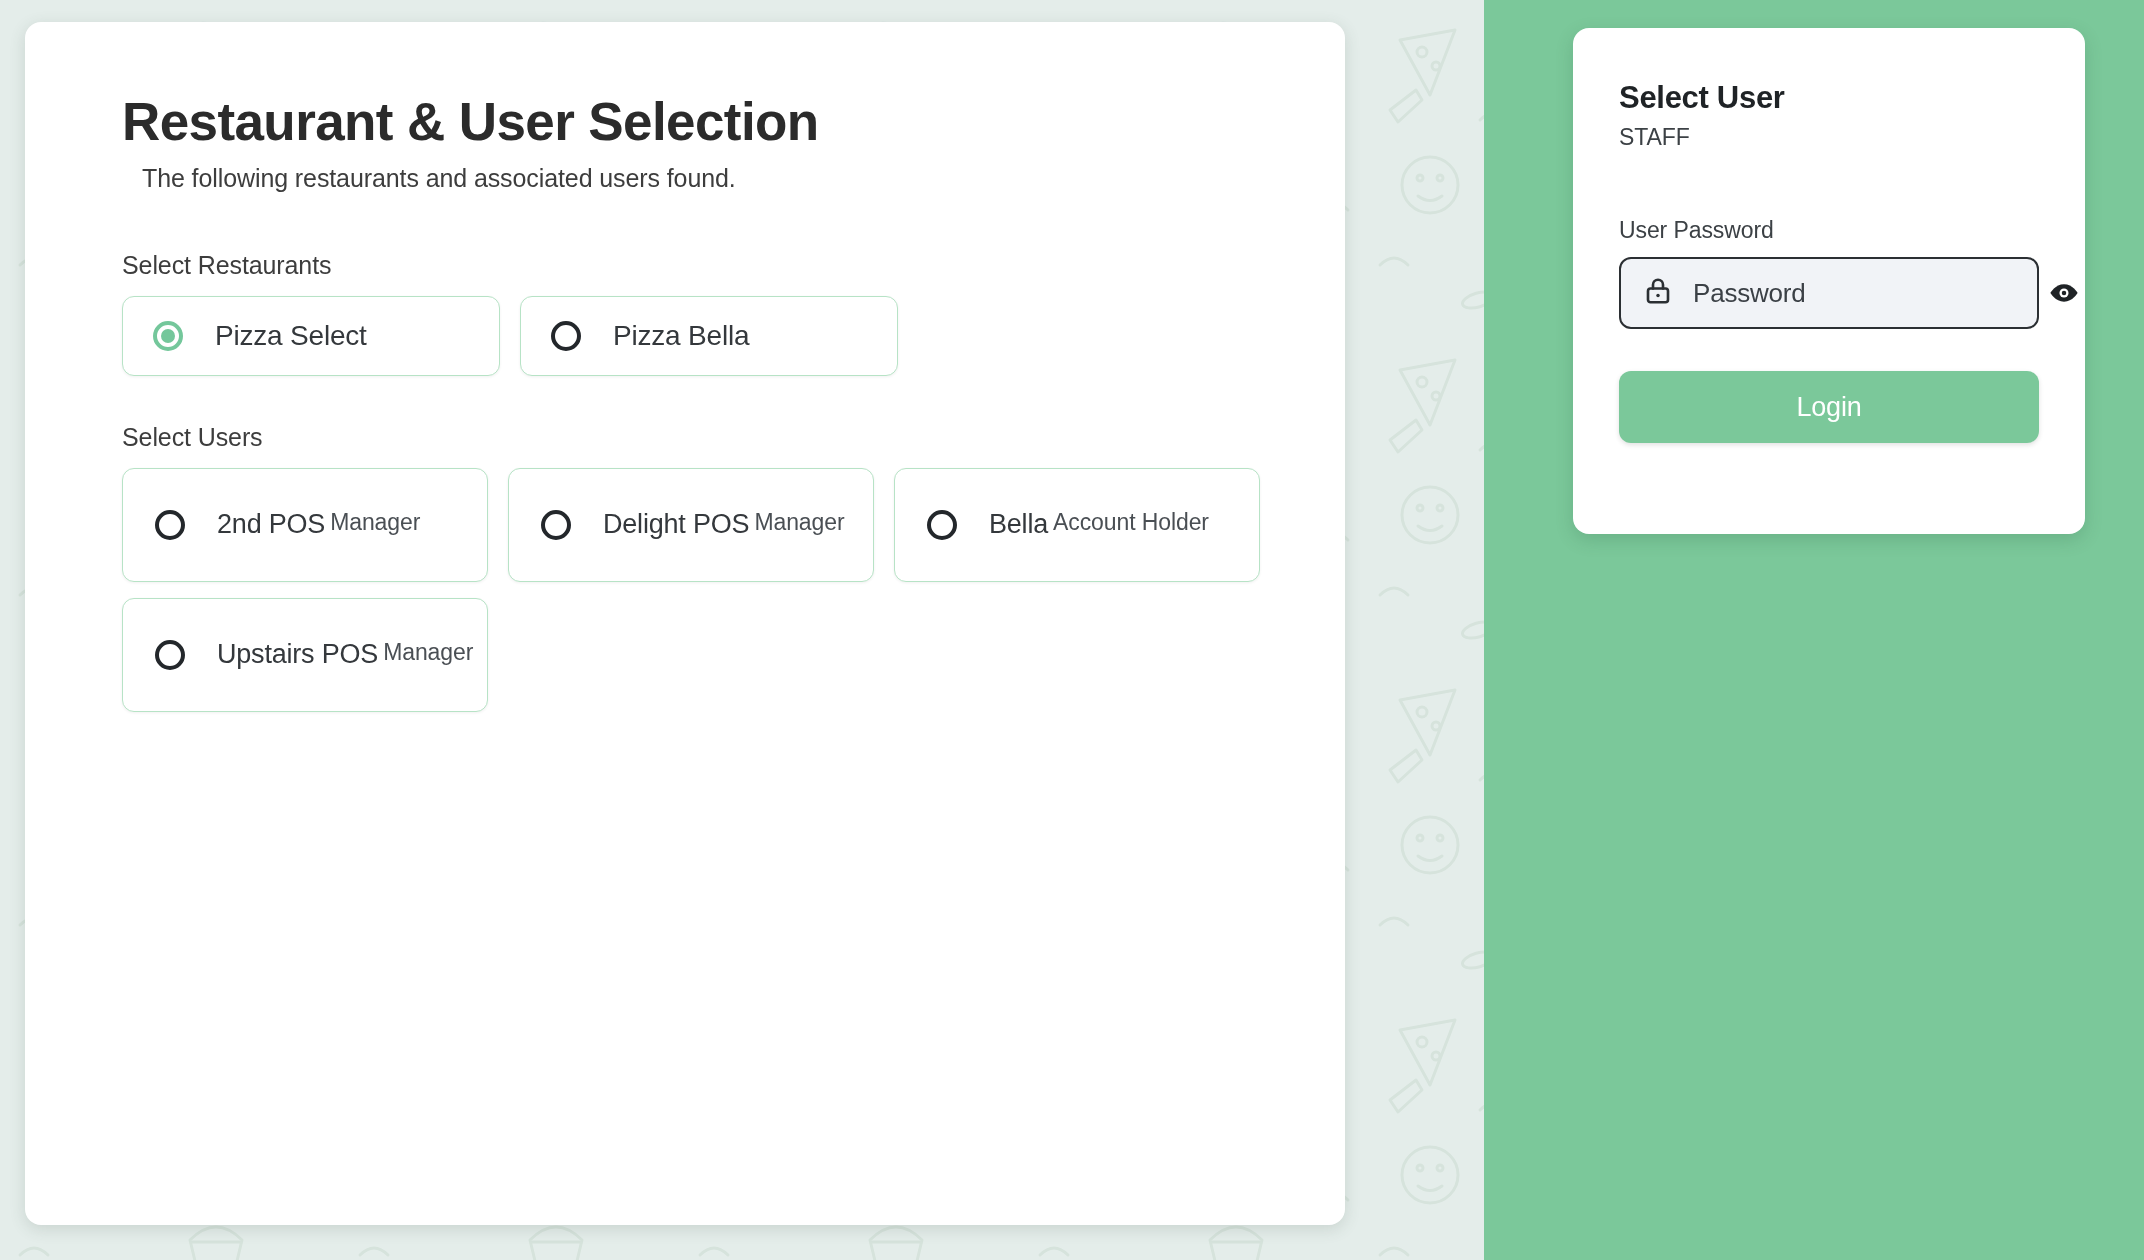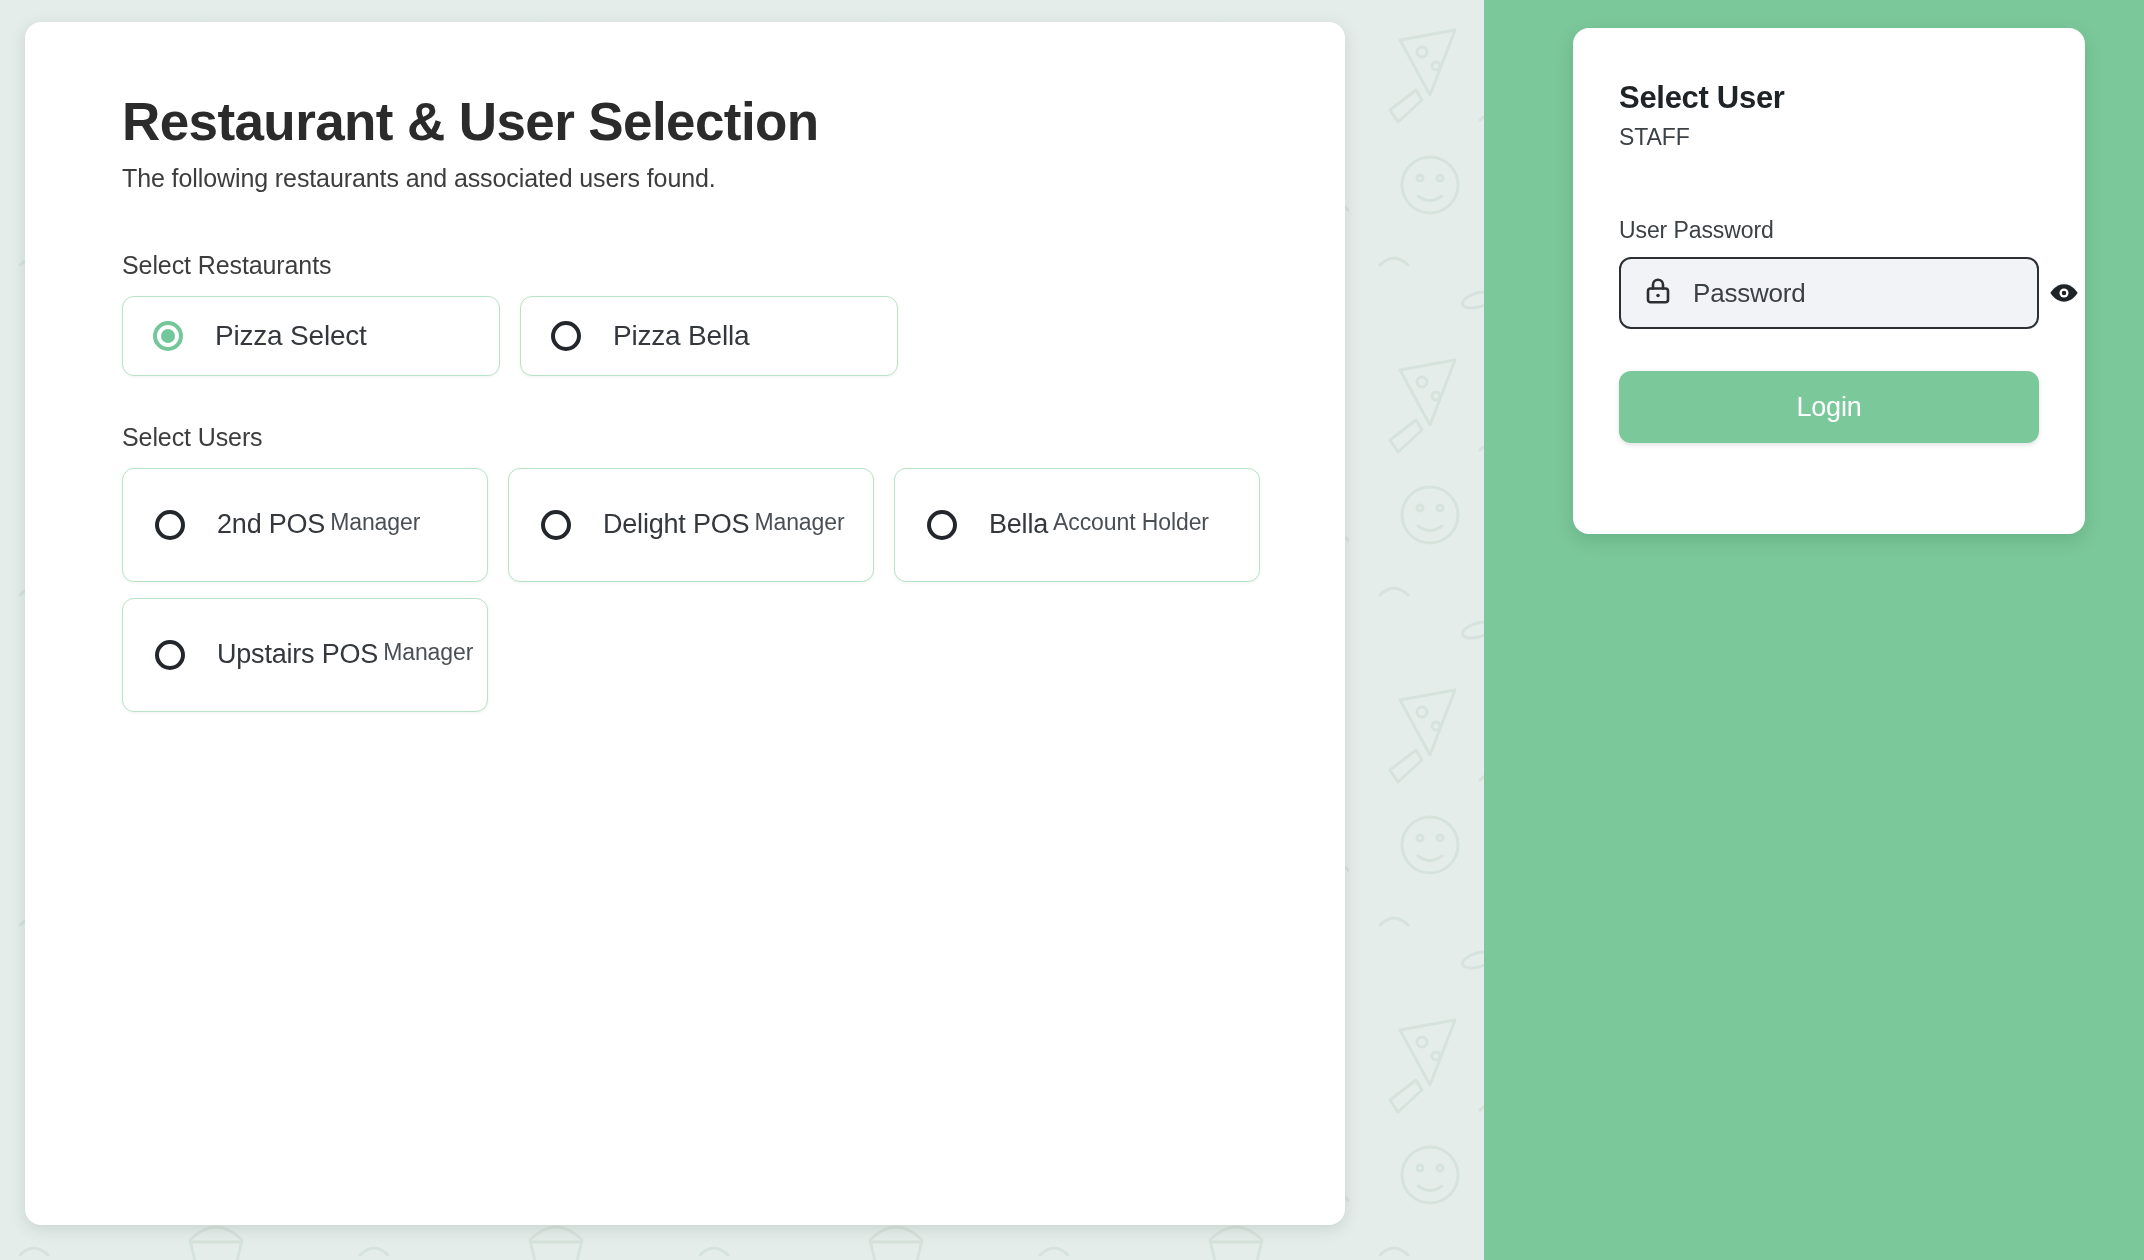--- a/index.html
+++ b/index.html
@@ -54,20 +54,21 @@
     color: #2b2b2b;
     letter-spacing: -0.6px;
     line-height: 1.05;
   }
 
   #page-subtitle {
     font-size: 25px;
     color: #3d3d3d;
     margin-top: 14px;
     letter-spacing: -0.1px;
+    margin-left: 20px;
   }
 
   .section-label {
     font-size: 25px;
     color: #3d3d3d;
     letter-spacing: -0.1px;
   }
 
   #restaurants-section { margin-top: 58px; }
   #users-section { margin-top: 47px; }

